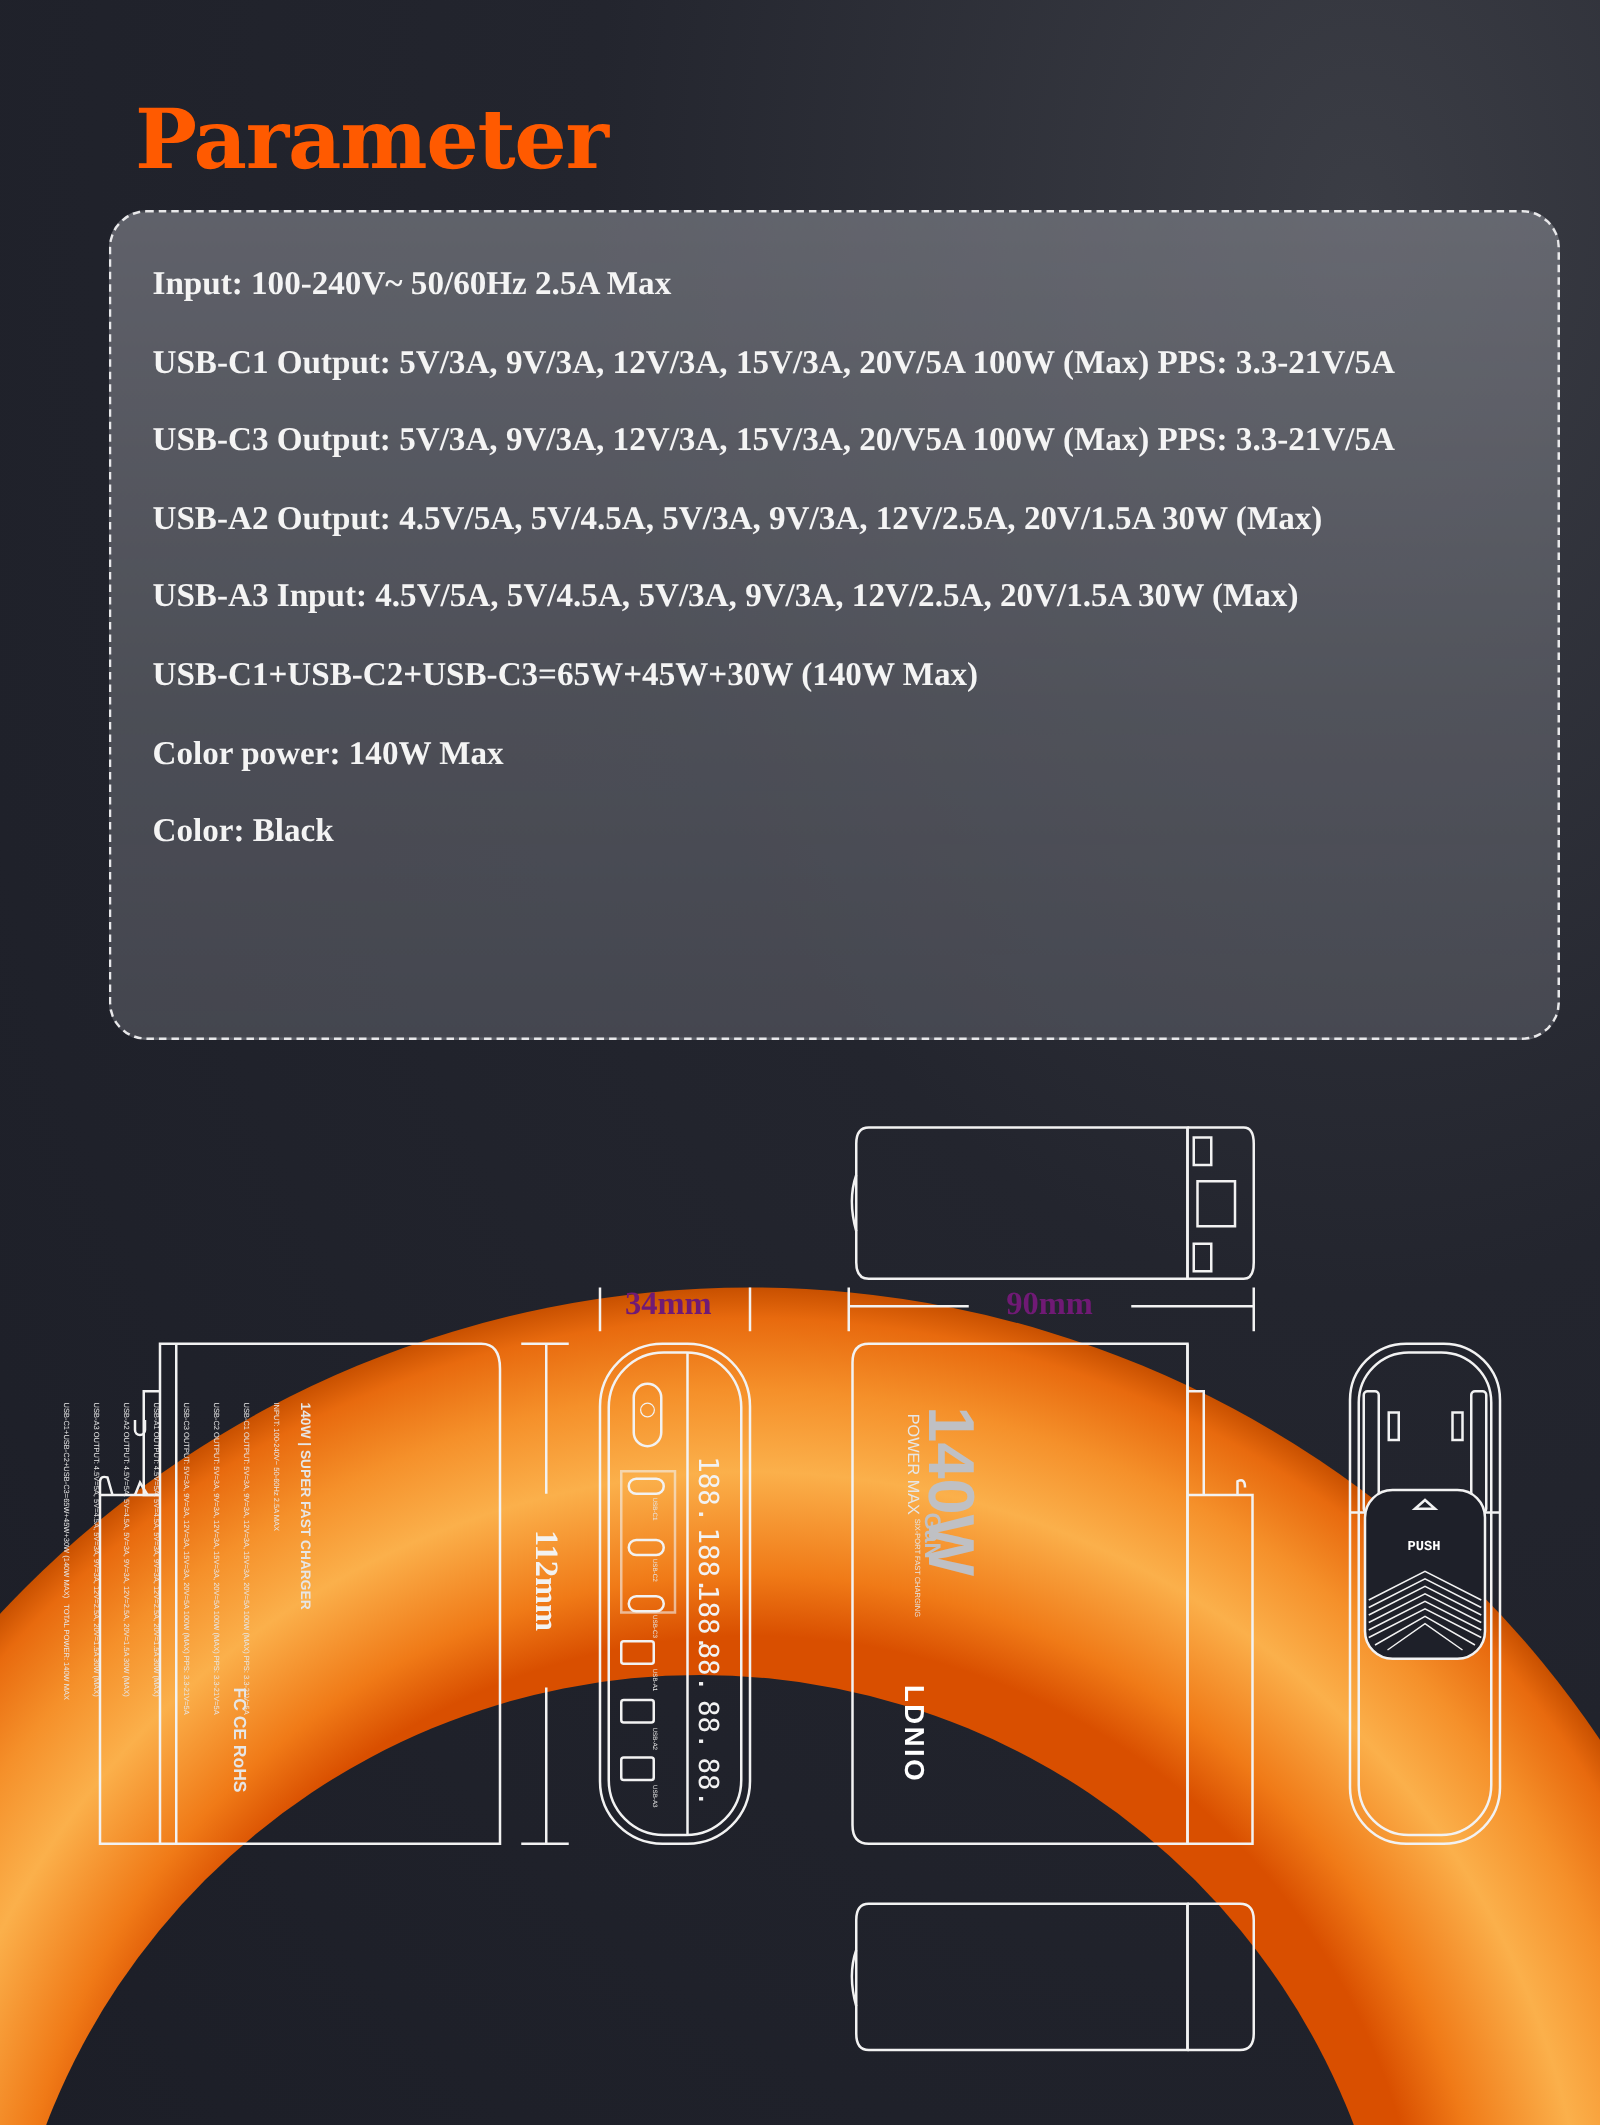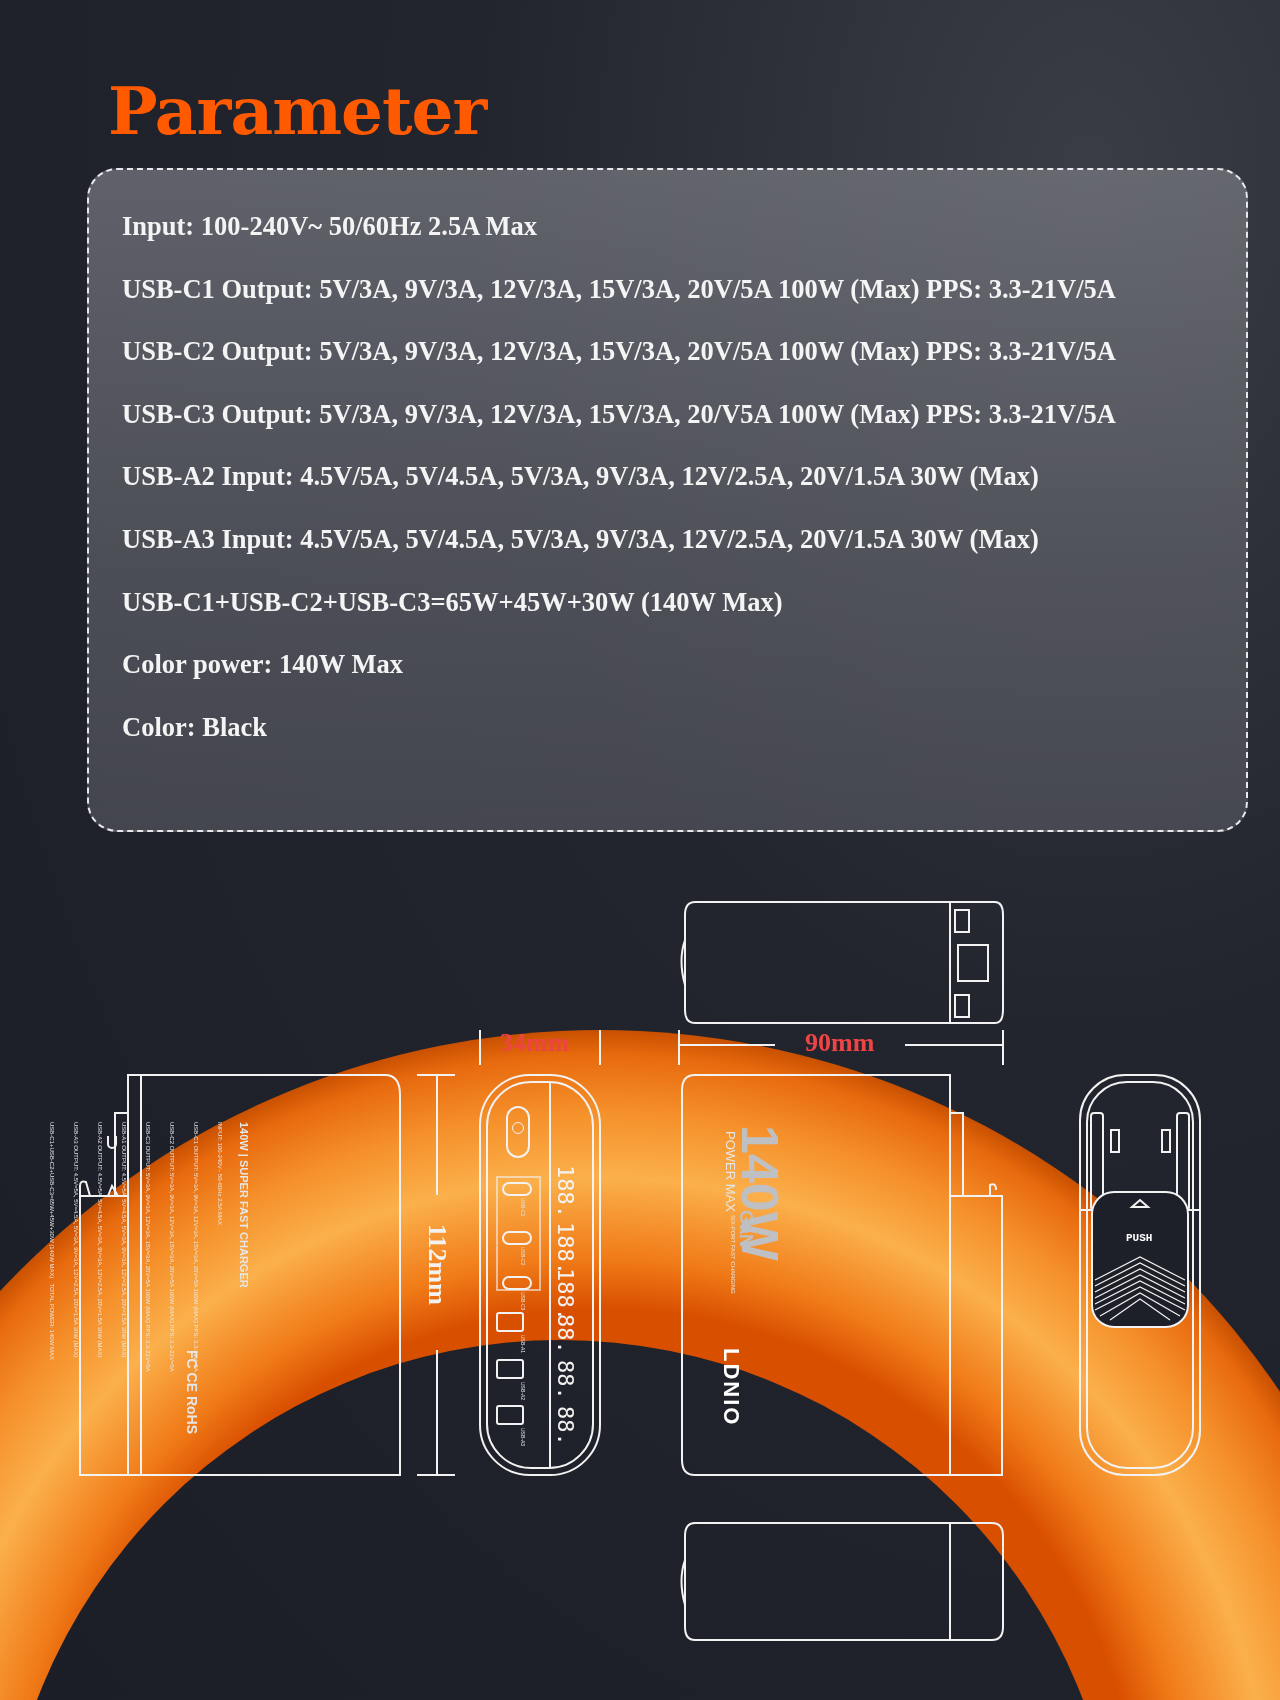--- a/index.html
+++ b/index.html
@@ -8,21 +8,21 @@
     font-family:"Liberation Serif","DejaVu Serif",serif;}
   .title{position:absolute;left:92px;top:62px;font-size:66px;font-weight:bold;color:#ff5a00;
     font-family:"DejaVu Serif","Liberation Serif",serif;letter-spacing:-1px;margin:16px;line-height:1;}
   .spec-box{position:absolute;left:87px;top:168px;width:1161px;height:664px;box-sizing:border-box;
     border:2px dashed #e8e8ea;border-radius:30px;
     background:linear-gradient(180deg,rgba(120,122,130,0.72) 0%,rgba(95,97,105,0.70) 60%,rgba(85,87,96,0.68) 100%);}
   .spec-list{position:absolute;left:33px;top:36px;margin:0;padding:0;list-style:none;}
   .spec-line{height:62.6px;font-size:26.5px;font-weight:bold;color:#f4f4f4;white-space:nowrap;line-height:40px;}
   .arc{position:absolute;left:0;top:0;width:1280px;height:1700px;pointer-events:none;}
   .diagrams{position:absolute;left:0;top:0;width:1280px;height:1700px;}
-  .dim-label{position:absolute;color:#ef4444;font-weight:bold;font-size:26px;font-family:"Liberation Serif","DejaVu Serif",serif;}
+  .dim-label{position:absolute;color:#701a75;font-weight:bold;font-size:26px;font-family:"Liberation Serif","DejaVu Serif",serif;}
   .dim-vert{position:absolute;color:#f2f2f2;font-weight:bold;font-size:26px;transform:rotate(90deg);transform-origin:left top;white-space:nowrap;}
   .vtext{position:absolute;transform-origin:left top;transform:rotate(90deg);white-space:nowrap;color:#e6e6e6;font-family:"Liberation Sans","DejaVu Sans",sans-serif;}
 </style>
 </head>
 <body>
 
 <svg class="arc" viewBox="0 0 1280 1700">
   <defs>
     <radialGradient id="ringGrad" cx="600" cy="1850" r="820" gradientUnits="userSpaceOnUse">
       <stop offset="0.66" stop-color="#d94f00"></stop>
@@ -40,23 +40,22 @@
   </defs>
   <rect width="1280" height="1700" fill="url(#ringGrad)" mask="url(#ringMask)"></rect>
 </svg>
 
 <h1 class="title">Parameter</h1>
 
 <div class="spec-box">
   <ul class="spec-list">
     <li class="spec-line">Input: 100-240V~ 50/60Hz 2.5A Max</li>
     <li class="spec-line">USB-C1 Output: 5V/3A, 9V/3A, 12V/3A, 15V/3A, 20V/5A 100W (Max) PPS: 3.3-21V/5A</li>
-    <li class="spec-line">USB-C2 Output: 5V/3A, 9V/3A, 12V/3A, 15V/3A, 20V/5A 100W (Max) PPS: 3.3-21V/5A</li>
     <li class="spec-line">USB-C3 Output: 5V/3A, 9V/3A, 12V/3A, 15V/3A, 20/V5A 100W (Max) PPS: 3.3-21V/5A</li>
-    <li class="spec-line">USB-A2 Input: 4.5V/5A, 5V/4.5A, 5V/3A, 9V/3A, 12V/2.5A, 20V/1.5A 30W (Max)</li>
+    <li class="spec-line">USB-A2 Output: 4.5V/5A, 5V/4.5A, 5V/3A, 9V/3A, 12V/2.5A, 20V/1.5A 30W (Max)</li>
     <li class="spec-line">USB-A3 Input: 4.5V/5A, 5V/4.5A, 5V/3A, 9V/3A, 12V/2.5A, 20V/1.5A 30W (Max)</li>
     <li class="spec-line">USB-C1+USB-C2+USB-C3=65W+45W+30W (140W Max)</li>
     <li class="spec-line">Color power: 140W Max</li>
     <li class="spec-line">Color: Black</li>
   </ul>
 </div>
 
 <div class="diagrams">
   <svg width="1280" height="1700" viewBox="0 0 1280 1700" style="position:absolute;left:0;top:0">
     <g fill="none" stroke="#f2f2f2" stroke-width="2">

